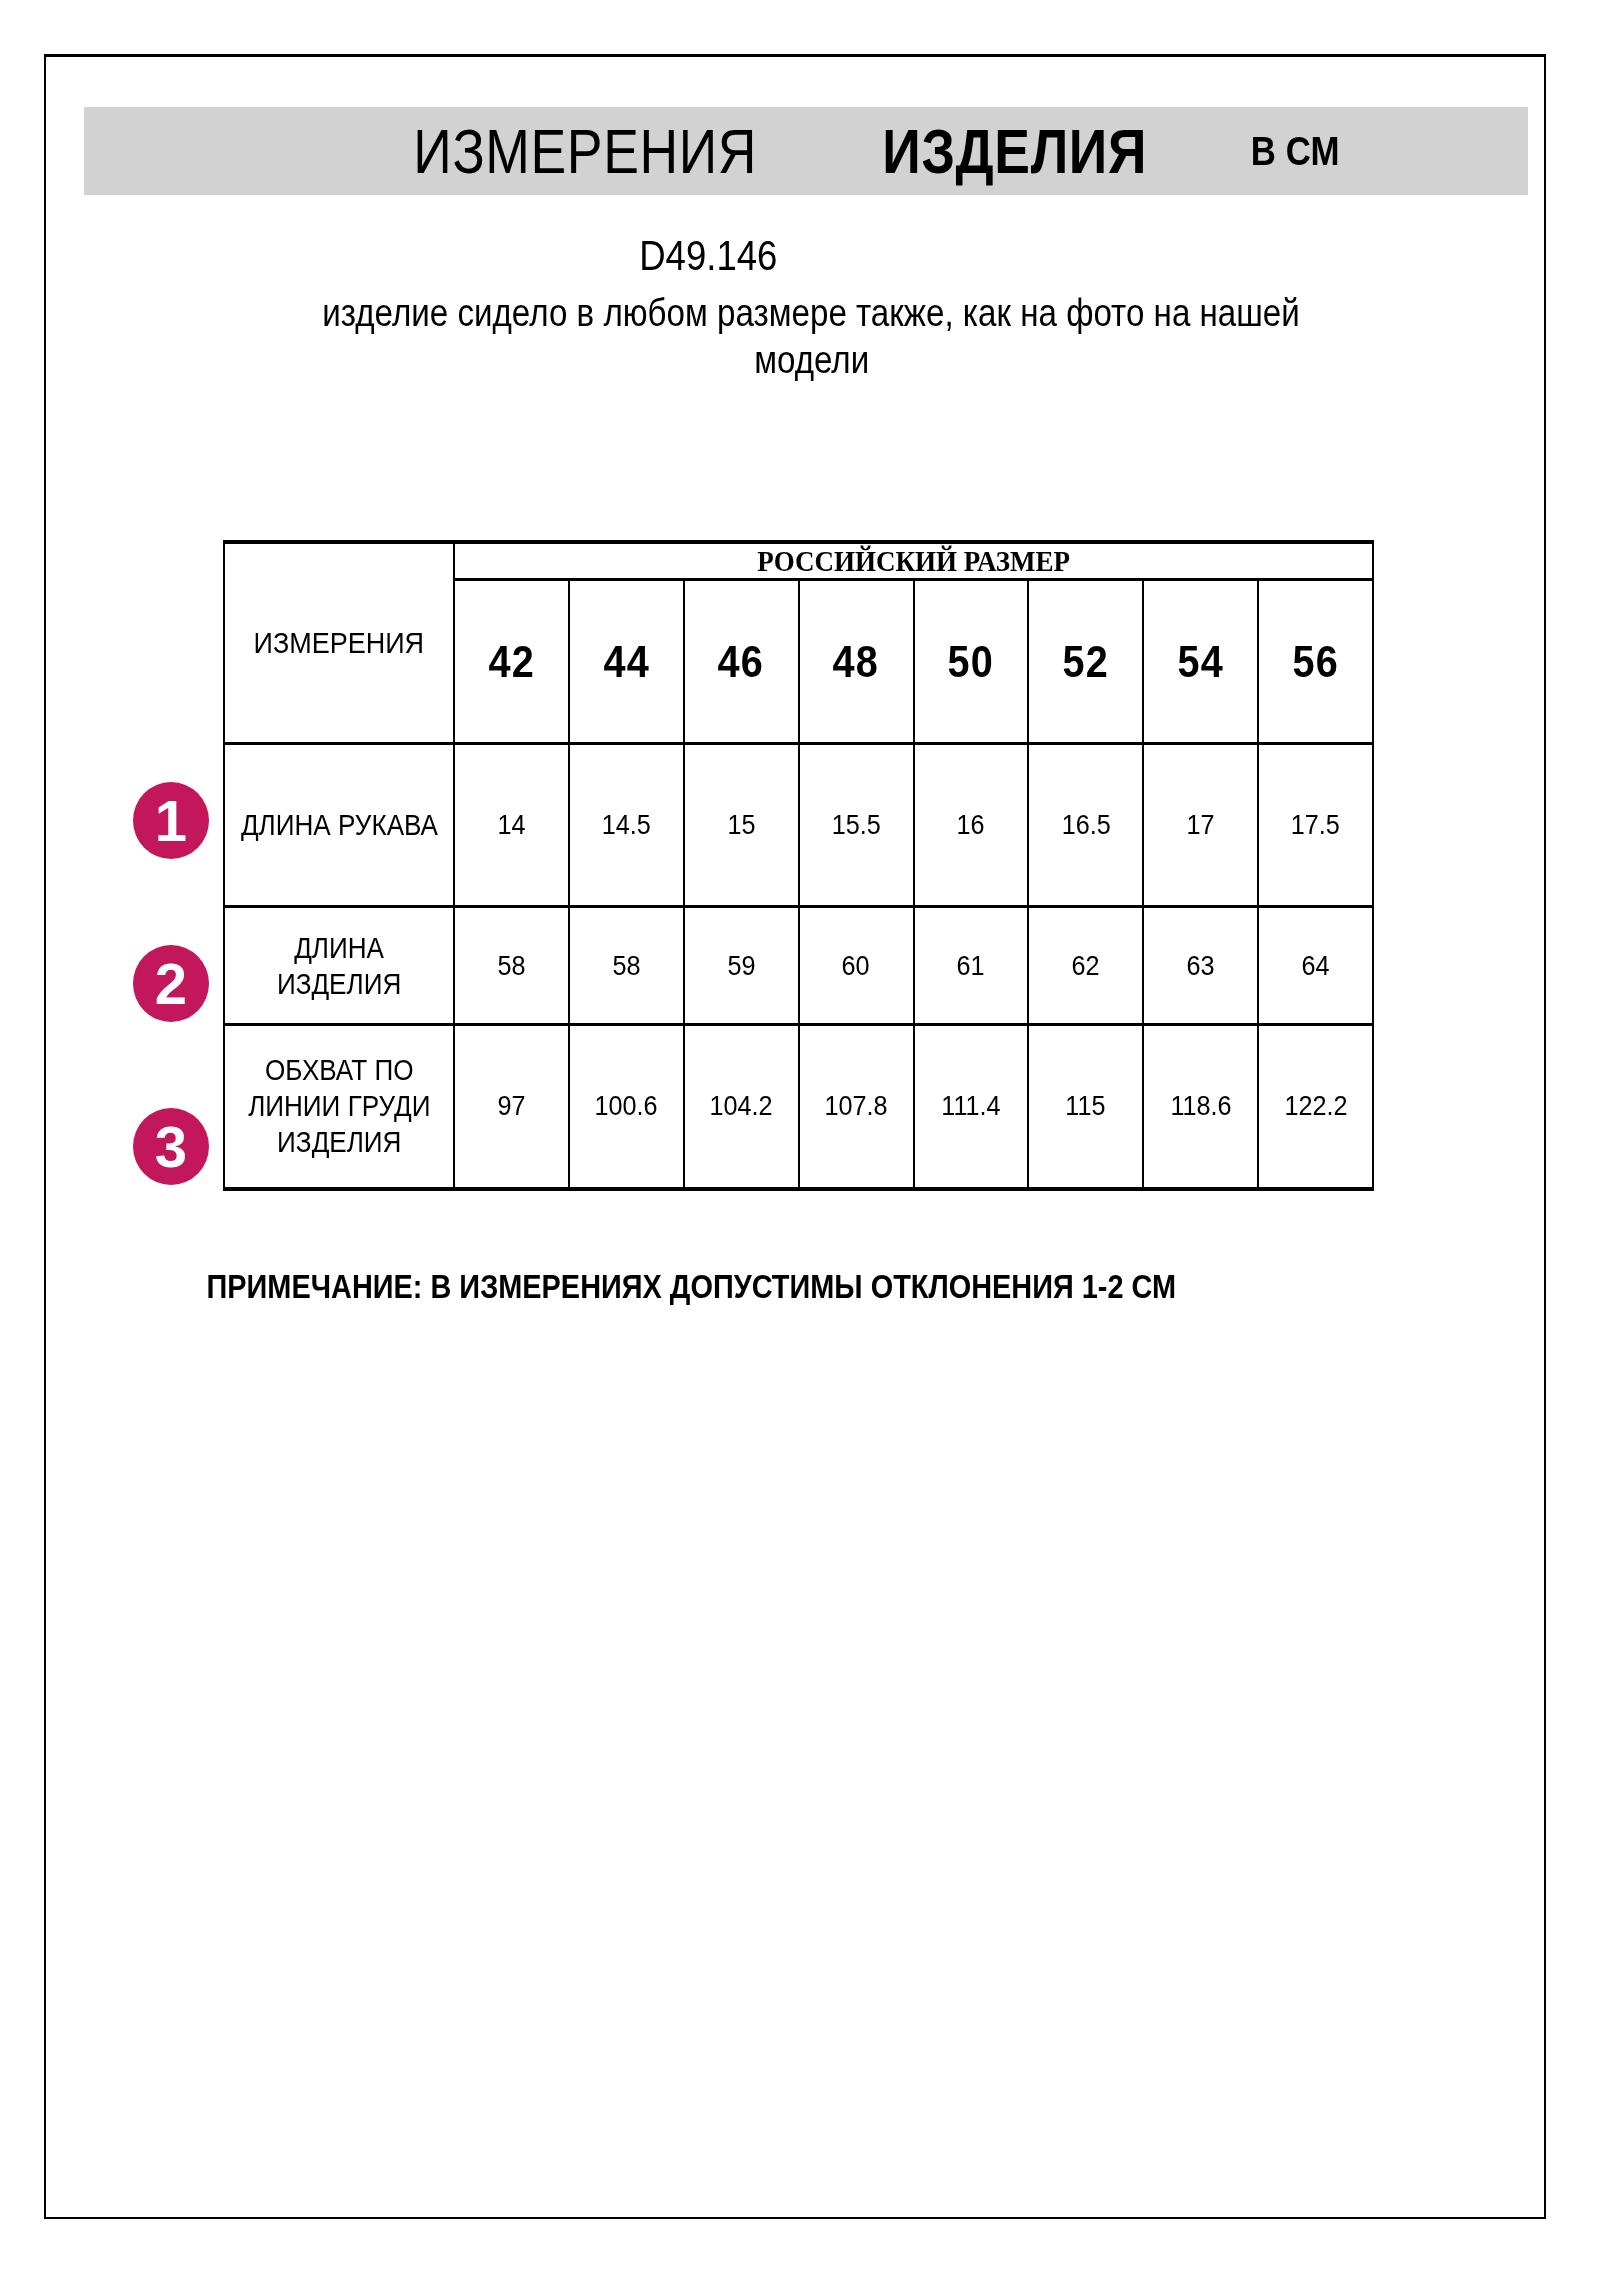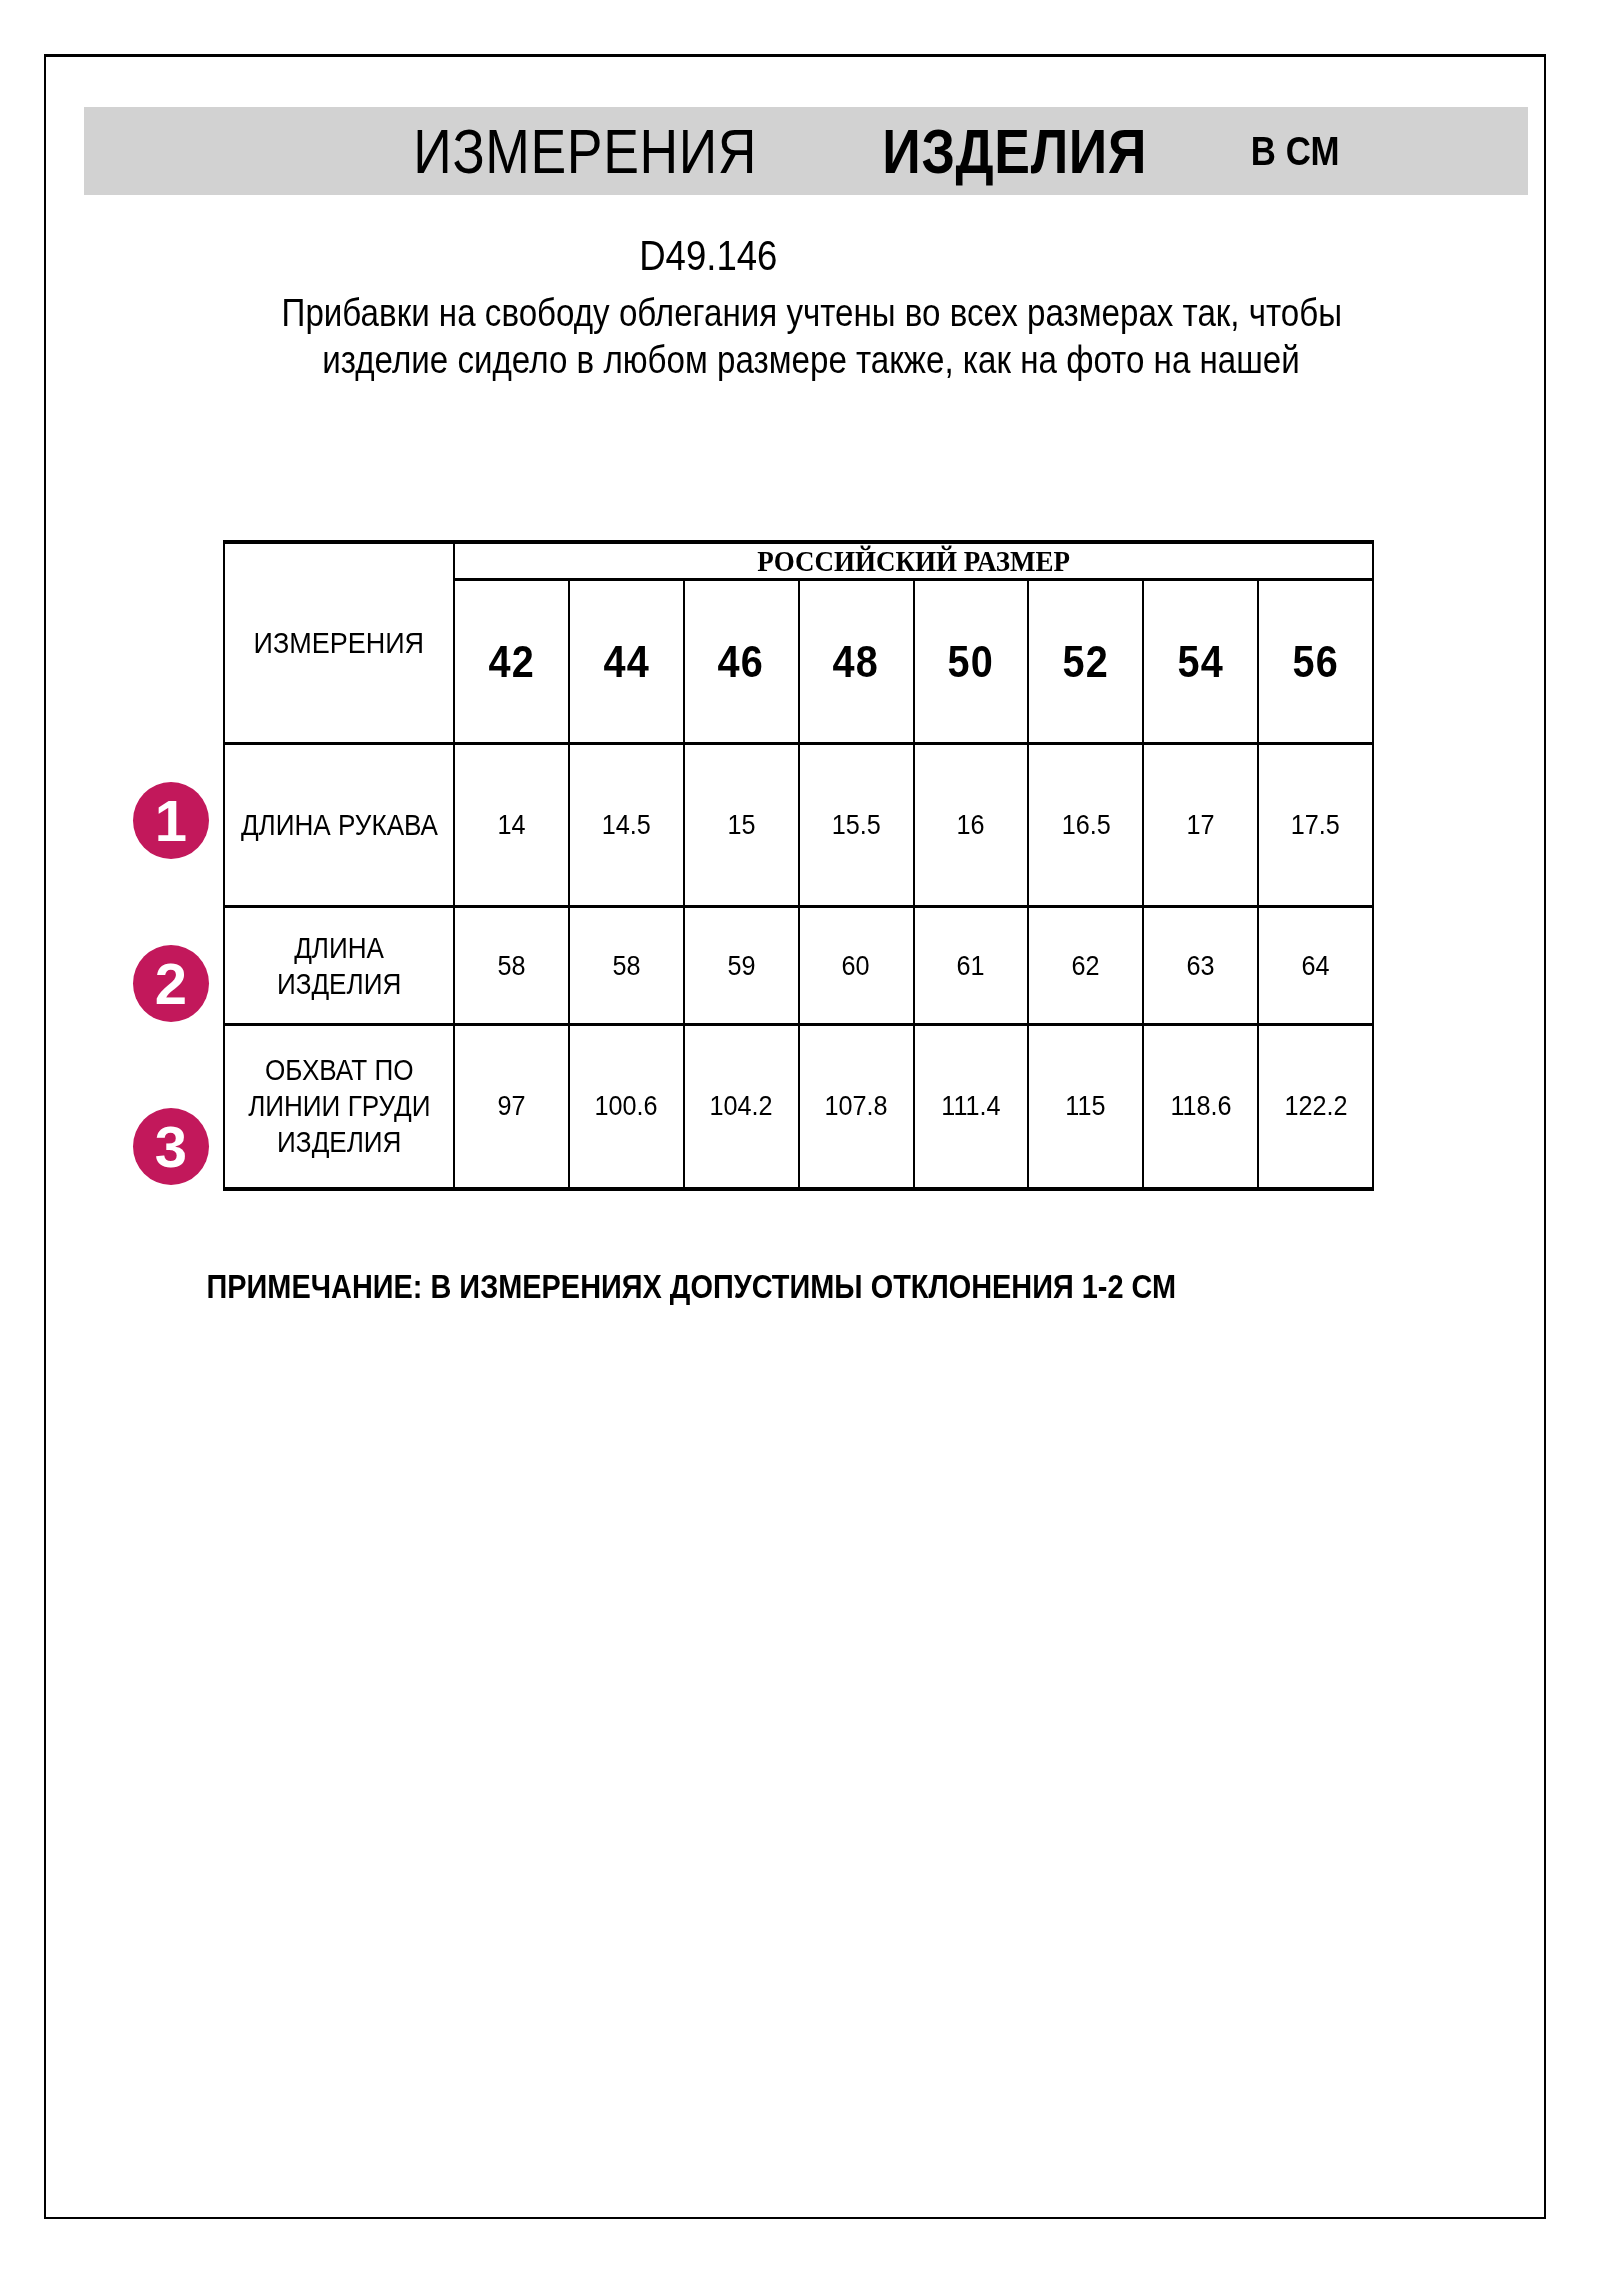--- a/index.html
+++ b/index.html
@@ -131,22 +131,22 @@
   <span class="t-big cond">ИЗМЕРЕНИЯ</span>
   <span class="t-big t-bold cond">ИЗДЕЛИЯ</span>
   <span class="t-unit cond">В СМ</span>
 </div>
 
 <div class="code">
   <span class="cond">D49.146</span>
 </div>
 
 <div class="intro">
-  <div class="iline"><span class="cond">Прибавки на свободу облегания учтены во всех размерах так, чтобы</span></div>
   <div class="iline"><span class="cond">изделие сидело в любом размере также, как на фото на нашей</span></div>
+  <div class="iline"><span class="cond">модели</span></div>
 </div>
 
 <table class="size-table">
   <colgroup>
     <col style="width:230px">
     <col>
       <col>
       <col>
       <col>
       <col>

